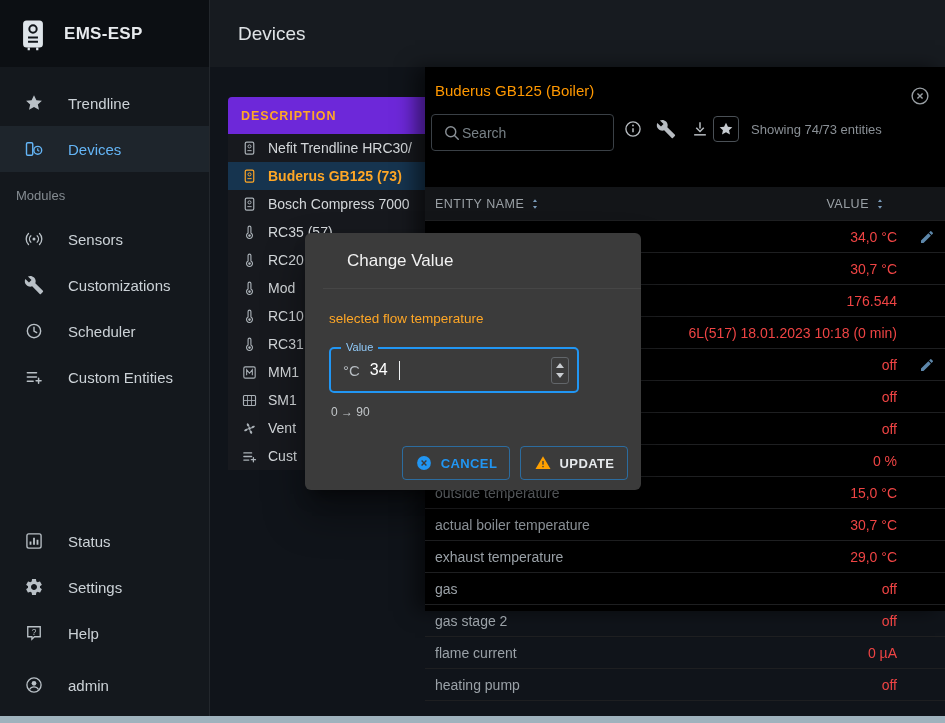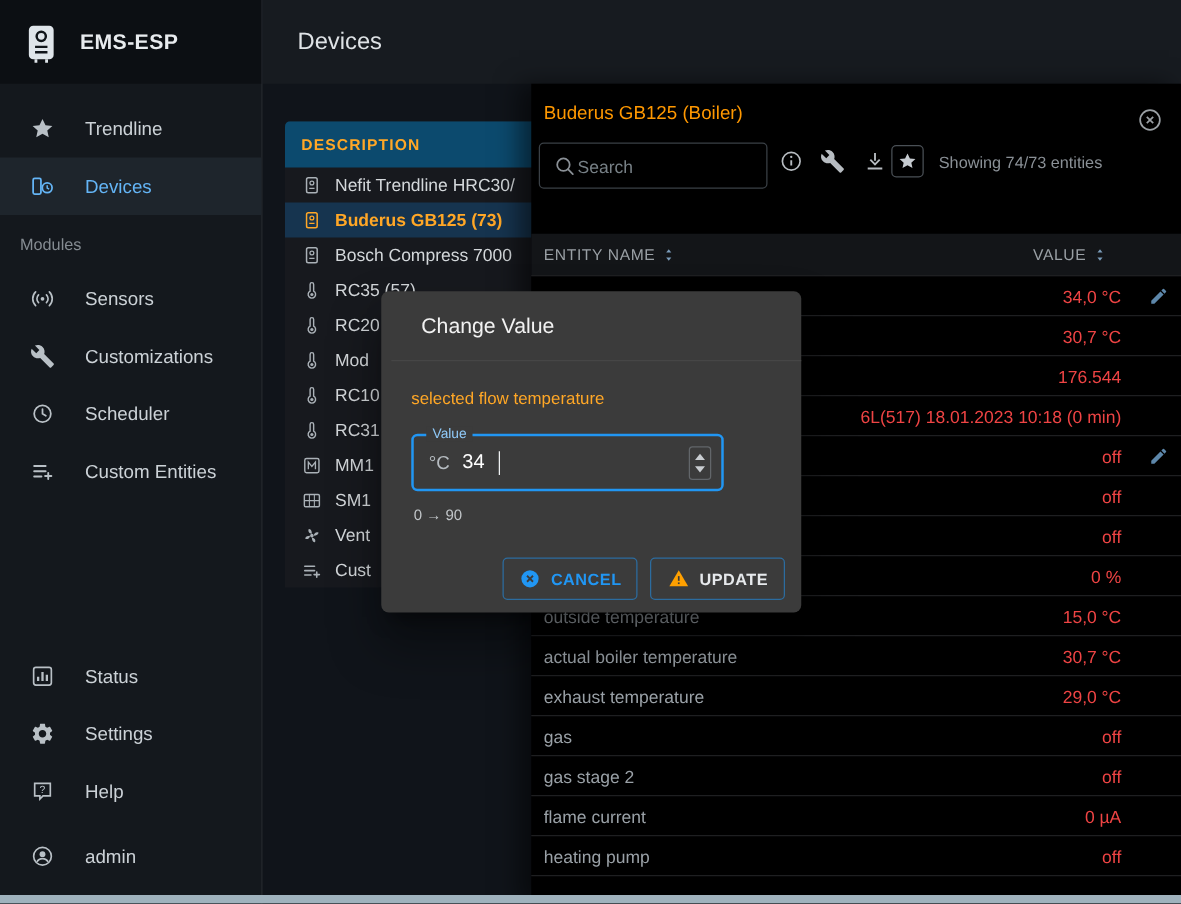--- a/index.html
+++ b/index.html
@@ -20,28 +20,28 @@
   .nav-modules { position:absolute; left:0; top:216px; right:0; }
   .nav-bottom { position:absolute; left:0; top:518px; right:0; }
   .nav-bottom .nav-item.admin { margin-top:6px; }
 
   
   .topbar { position:absolute; left:210px; top:0; width:735px; height:67px; background:#171b20; z-index:1; display:flex; align-items:center; }
   .topbar-title { margin-left:28px; font-size:19px; color:#dfe3e6; }
 
   
   .device-panel { position:absolute; left:228px; top:97px; width:260px; height:373px; background:#17191e; border-radius:4px 4px 0 0; overflow:hidden; z-index:1; }
-  .dp-header { height:37px; display:flex; align-items:center; padding-left:13px; background:#0c4a6e; color:#ffa726; font-size:12.5px; font-weight:700; letter-spacing:.9px;text-align:center; }
+  .dp-header { height:37px; display:flex; align-items:center; padding-left:13px; background:#6d28d9; color:#ffa726; font-size:12.5px; font-weight:700; letter-spacing:.9px;text-align:center; }
   .drow { height:28px; display:flex; align-items:center; padding-left:13px; gap:10px; font-size:14px; color:#d4d8db; white-space:nowrap; cursor:pointer; }
   .drow .ic { color:#aab1b7; flex:0 0 auto; }
   .drow.selected { background:#16344f; color:#ffa726; font-weight:700; }
   .drow.selected .ic { color:#ffa726; }
 
   
-  .entity-panel { position:absolute; left:425px; top:67px; width:520px; height:656px; background:#000; z-index:3; box-shadow:-10px 0 18px rgba(0,0,0,.5); }
+  .entity-panel { position:absolute; left:425px; top:67px; width:520px; height:544px; background:#000; z-index:3; box-shadow:-10px 0 18px rgba(0,0,0,.5); }
   .ep-title { position:absolute; left:10px; top:15px; font-size:15px; color:#ff9800; }
   .ep-close { position:absolute; right:14px; top:18px; width:22px; height:22px; color:#9aa0a5; cursor:pointer; }
   .ep-toolbar { position:absolute; left:0; top:42px; right:0; height:50px; }
   .search-box { position:absolute; left:6px; top:5px; width:183px; height:37px; border:1px solid #3a4046; border-radius:4px; display:flex; align-items:center; padding:0 8px 0 10px; gap:0; }
   .search-box .ic { color:#8a9096; flex:0 0 auto; }
   .search-box input { flex:1; min-width:0; background:transparent; border:none; outline:none; color:#e0e3e6; font-size:14px; font-family:inherit; }
   .search-box input::placeholder { color:#778086; }
   .tb-icon { position:absolute; top:10px; width:20px; height:20px; color:#b7bcc1; cursor:pointer; }
   .tb-info { left:198px; } .tb-tools { left:231px; } .tb-download { left:265px; }
   .star-btn { position:absolute; left:288px; top:7px; width:26px; height:26px; border:1px solid #4a5056; border-radius:4px; display:flex; align-items:center; justify-content:center; color:#c6cbd0; cursor:pointer; }
@@ -56,21 +56,21 @@
   .ename { color:#9aa1a7; display:flex; align-items:center; gap:8px; }
   .evalue { margin-left:auto; color:#ef4444; white-space:nowrap; }
   .eslot { width:38px; display:flex; justify-content:flex-end; align-items:center; flex:0 0 auto; }
   .fav-star { width:13px; height:13px; color:#c9ced3; }
   .chev { width:14px; height:14px; color:#87a6c0; }
   .pencil { width:16px; height:16px; color:#5d87aa; cursor:pointer; }
 
   
   .dlg { position:absolute; left:305px; top:233px; width:336px; height:257px; background:#3b3b3b; border-radius:6px; z-index:10;
          box-shadow:0 11px 15px -7px rgba(0,0,0,.5), 0 24px 38px 3px rgba(0,0,0,.35); }
-  .dlg-titlebar { position:absolute; left:8px; top:0; right:0; height:56px; border-bottom:1px solid #464646; display:flex; align-items:center; }
+  .dlg-titlebar { position:absolute; left:18px; top:0; right:0; height:56px; border-bottom:1px solid #464646; display:flex; align-items:center; }
   .dlg-title { margin-left:24px; font-size:17px; font-weight:500; color:#f2f2f2; }
   .dlg-entity { position:absolute; left:24px; top:78px; font-size:13.5px; color:#ffa726; }
   .field { position:absolute; left:24px; top:114px; width:250px; height:46px; border:2px solid #2196f3; border-radius:5px; display:flex; align-items:center; padding-left:12px; gap:10px; cursor:text; }
   .field-label { position:absolute; left:10px; top:-8px; font-size:11px; color:#90caf9; background:#3b3b3b; padding:0 5px; }
   .unit { color:#b6bcc1; font-size:15px; }
   .fvalue { color:#ffffff; font-size:16px; }
   .tcaret { width:1.5px; height:19px; background:#eef1f3; margin-left:1px; }
   .stepper { position:absolute; right:8px; top:8px; width:18px; height:27px; border:1px solid #62666a; border-radius:3px; display:flex; flex-direction:column; align-items:center; justify-content:space-evenly; cursor:pointer; }
   .step-up { width:0; height:0; border-left:4px solid transparent; border-right:4px solid transparent; border-bottom:5px solid #c9cdd1; }
   .step-down { width:0; height:0; border-left:4px solid transparent; border-right:4px solid transparent; border-top:5px solid #c9cdd1; }

